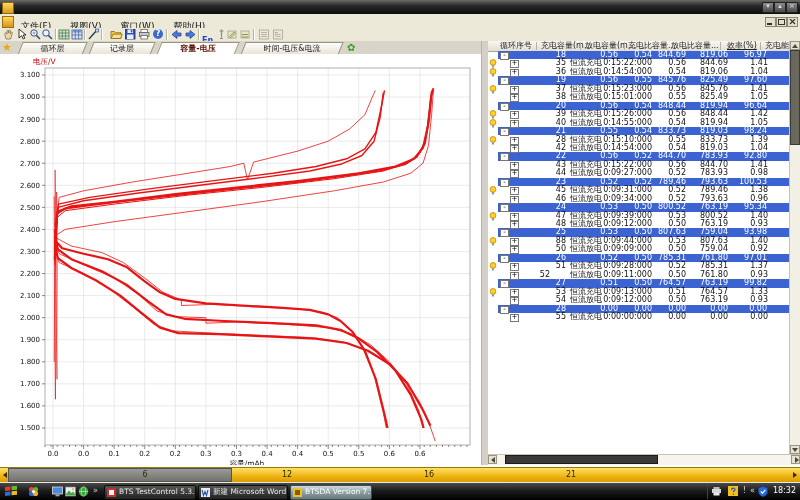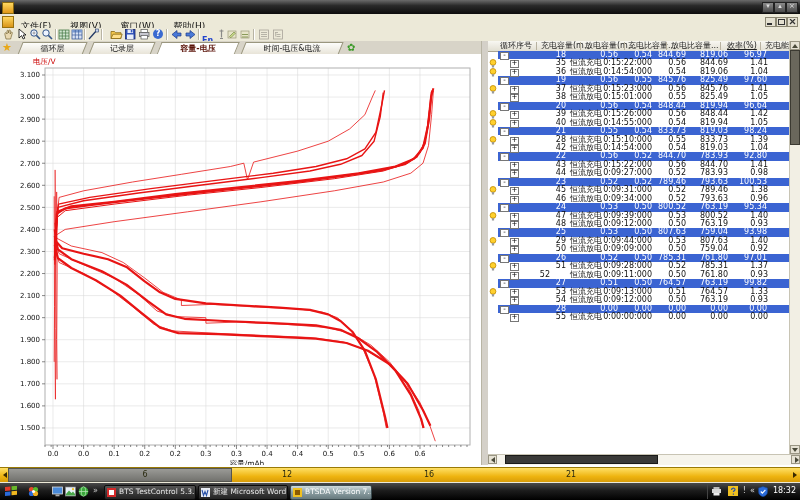--- a/index.html
+++ b/index.html
@@ -670,21 +670,21 @@
           <span class="a" style="right:104px">807.63</span>
           <span class="a" style="right:62px">759.04</span>
           <span class="a" style="right:23px">93.98</span>
         </div>
         <div class="trow a" style="top:185.90px">
           <svg width="8" height="9" style="position:absolute;left:1px;top:0px;">
             <circle cx="4" cy="3.4" r="2.9" fill="#ffd02e" stroke="#c08a00" stroke-width="0.8"></circle>
             <rect x="2.9" y="6.1" width="2.2" height="2.4" fill="#9a9a9a"></rect>
           </svg>
           <span class="xbox a" style="left:22px">+</span>
-          <span class="a" style="right:224px">29</span>
+          <span class="a" style="right:224px">88</span>
           <span class="statecell a" style="left:82px;width:52px">恒流充电</span>
           <span class="a" style="right:138px">0:09:44:000</span>
           <span class="a" style="right:104px">0.53</span>
           <span class="a" style="right:62px">807.63</span>
           <span class="a" style="right:22px">1.40</span>
         </div>
         <div class="trow a" style="top:194.35px">
           <span class="xbox a" style="left:22px">+</span>
           <span class="a" style="right:224px">50</span>
           <span class="statecell a" style="left:82px;width:52px">恒流放电</span>

